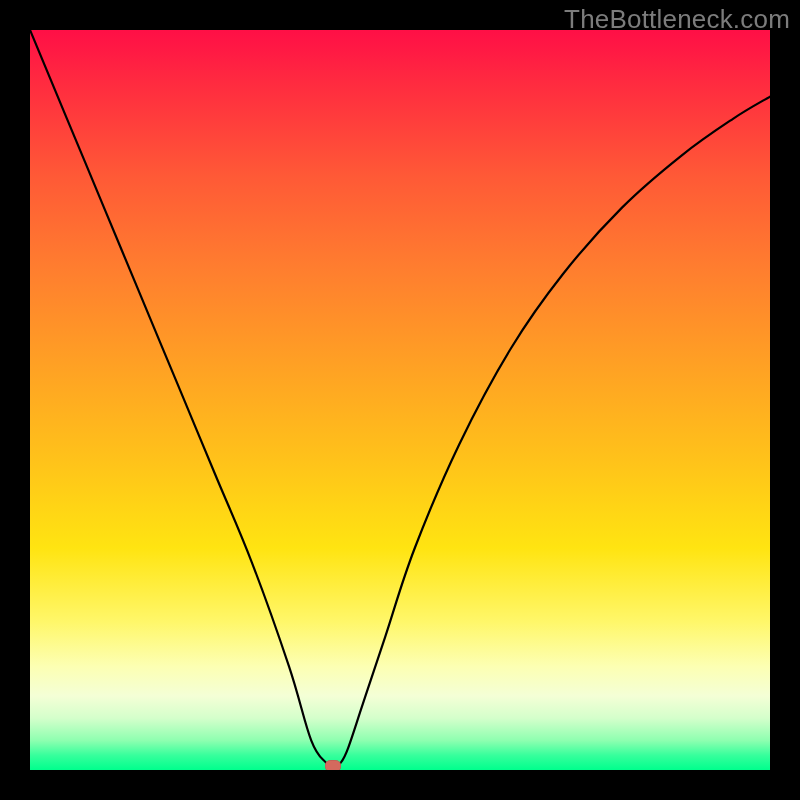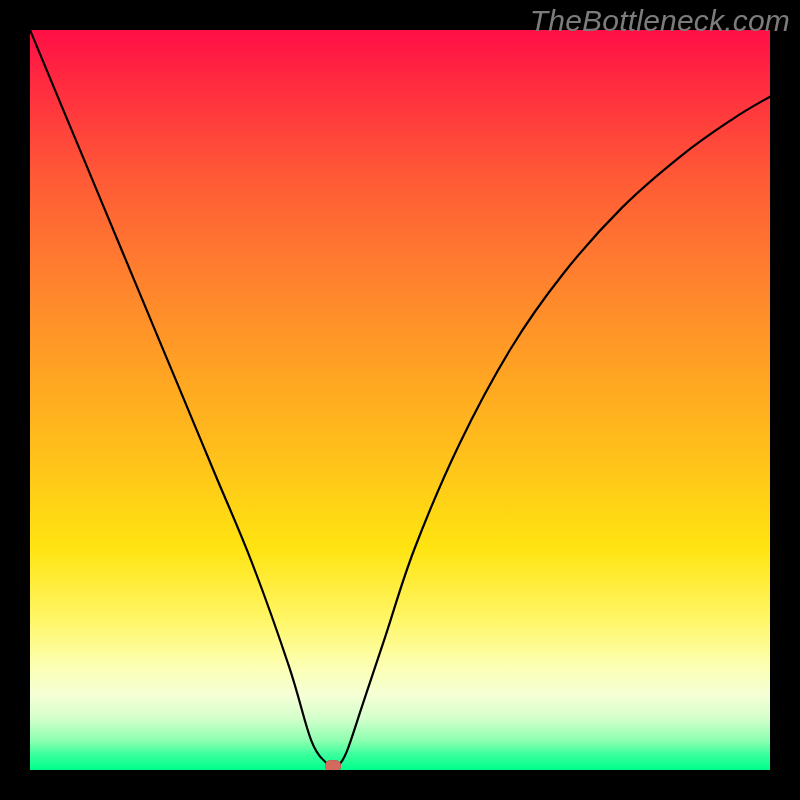--- a/index.html
+++ b/index.html
@@ -15,25 +15,24 @@
     position: relative;
     width: 800px;
     height: 800px;
     background: #000;
   }
   .watermark {
     position: absolute;
     top: 4px;
     right: 10px;
     color: #7c7c7c;
-    font-size: 30px;
+    font-size: 26px;
     font-weight: 500;
     letter-spacing: 0.2px;
     z-index: 5;
-    font-style: italic;
   }
   .plot-area {
     position: absolute;
     left: 30px;
     top: 30px;
     width: 740px;
     height: 740px;
     overflow: hidden;
   }
   .gradient {

